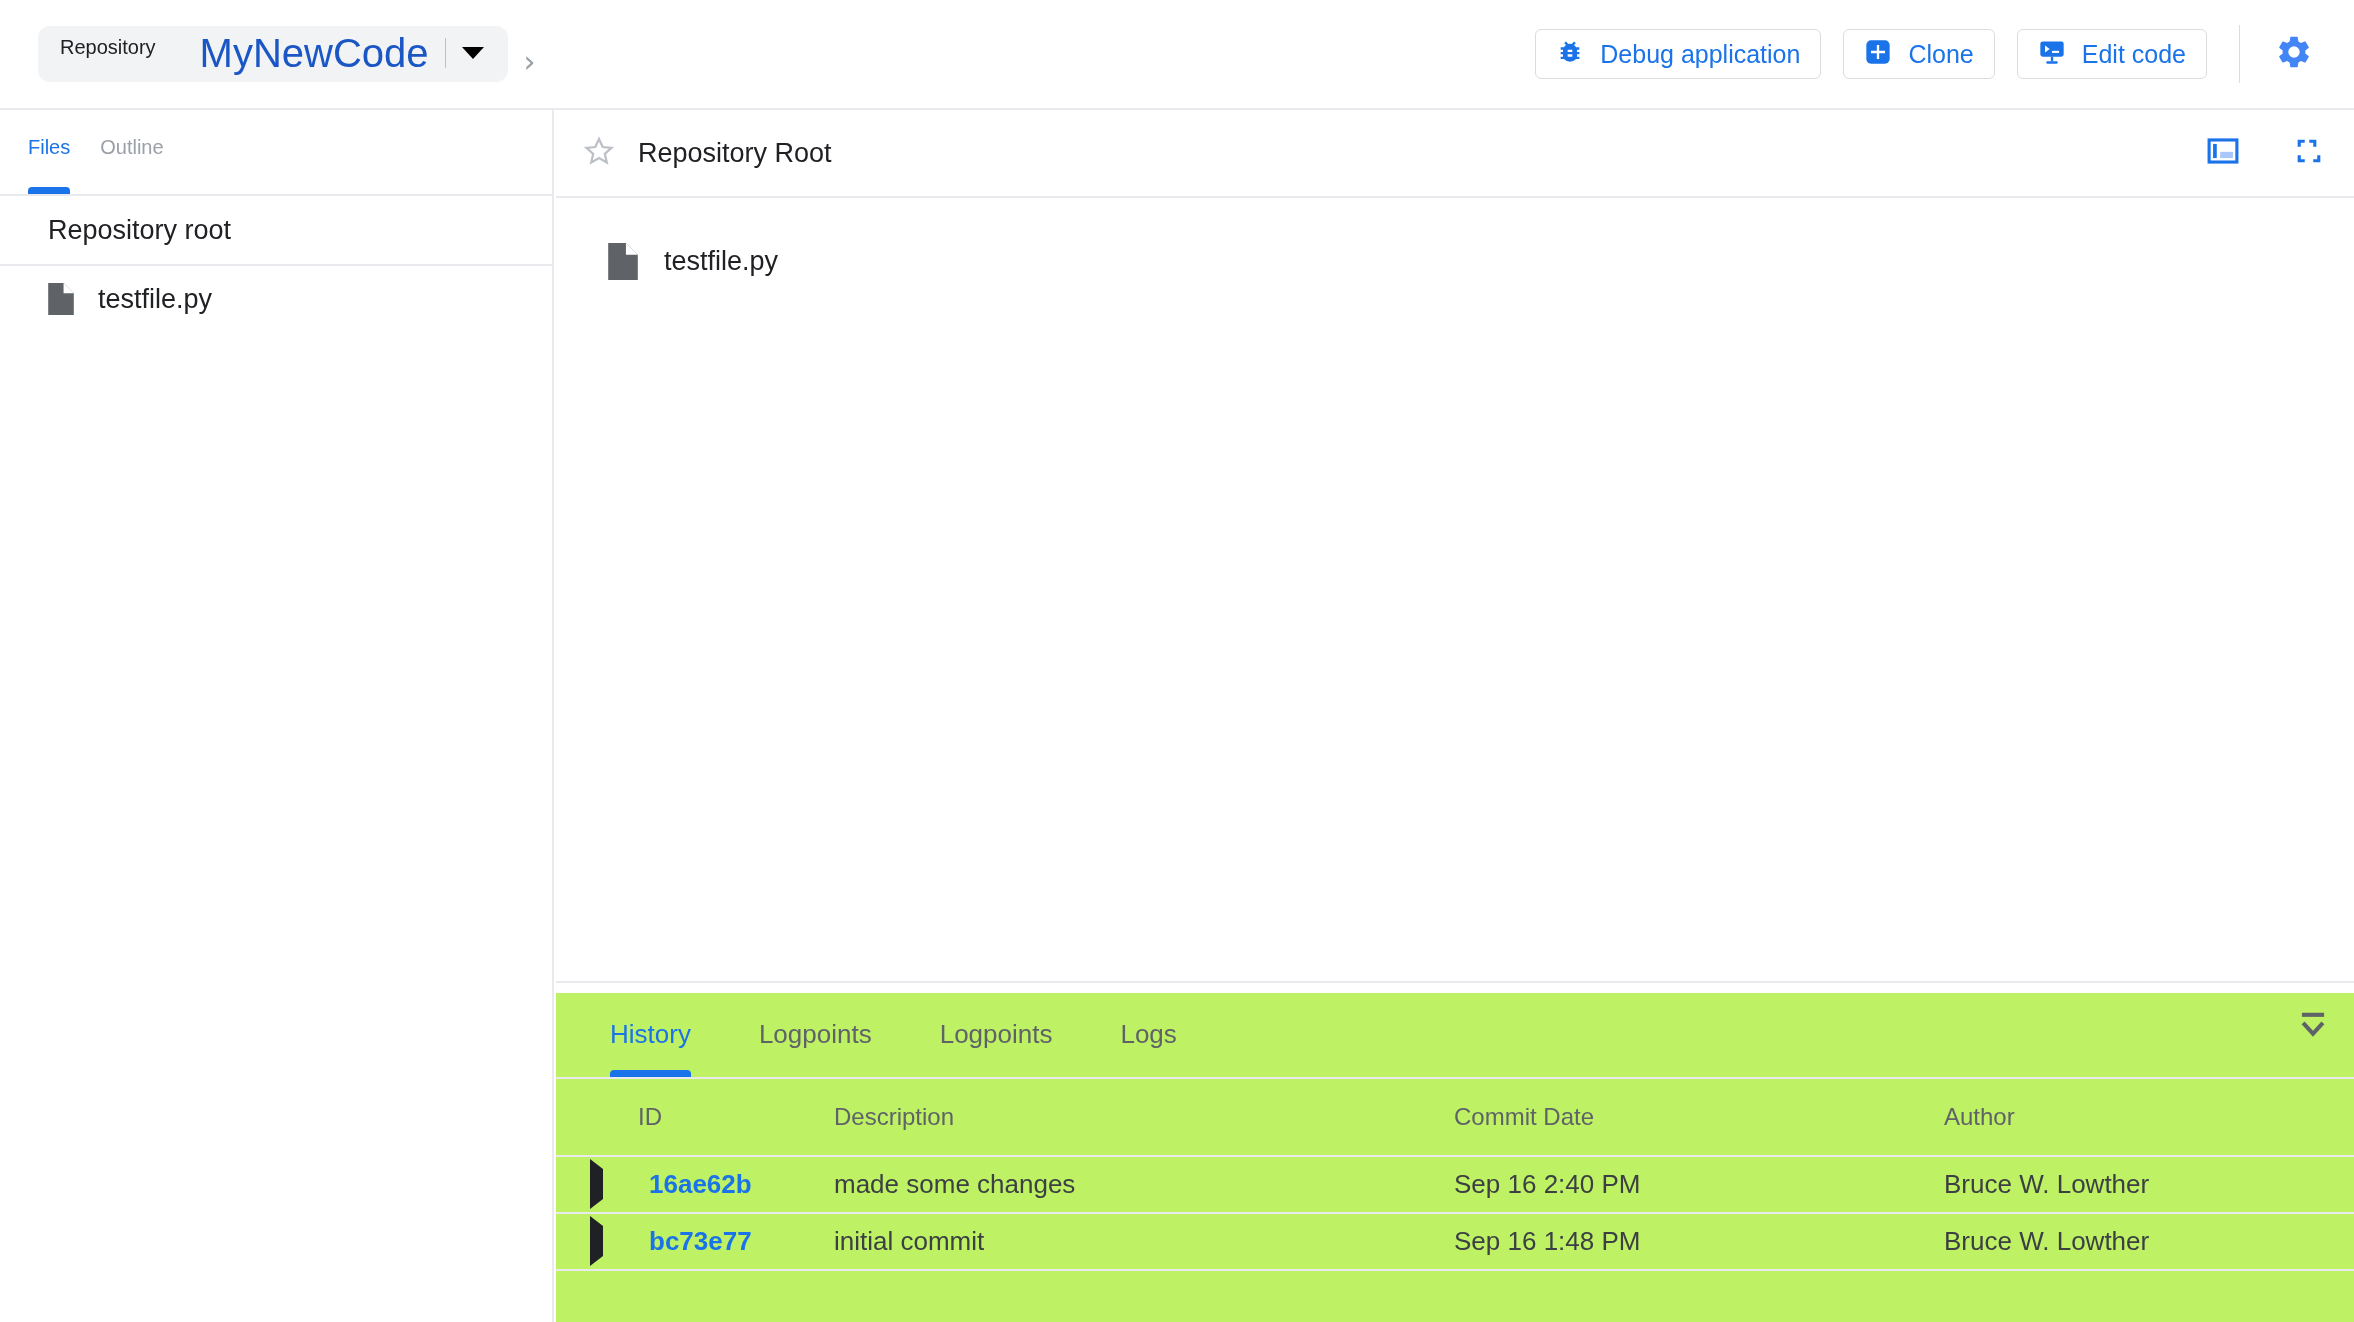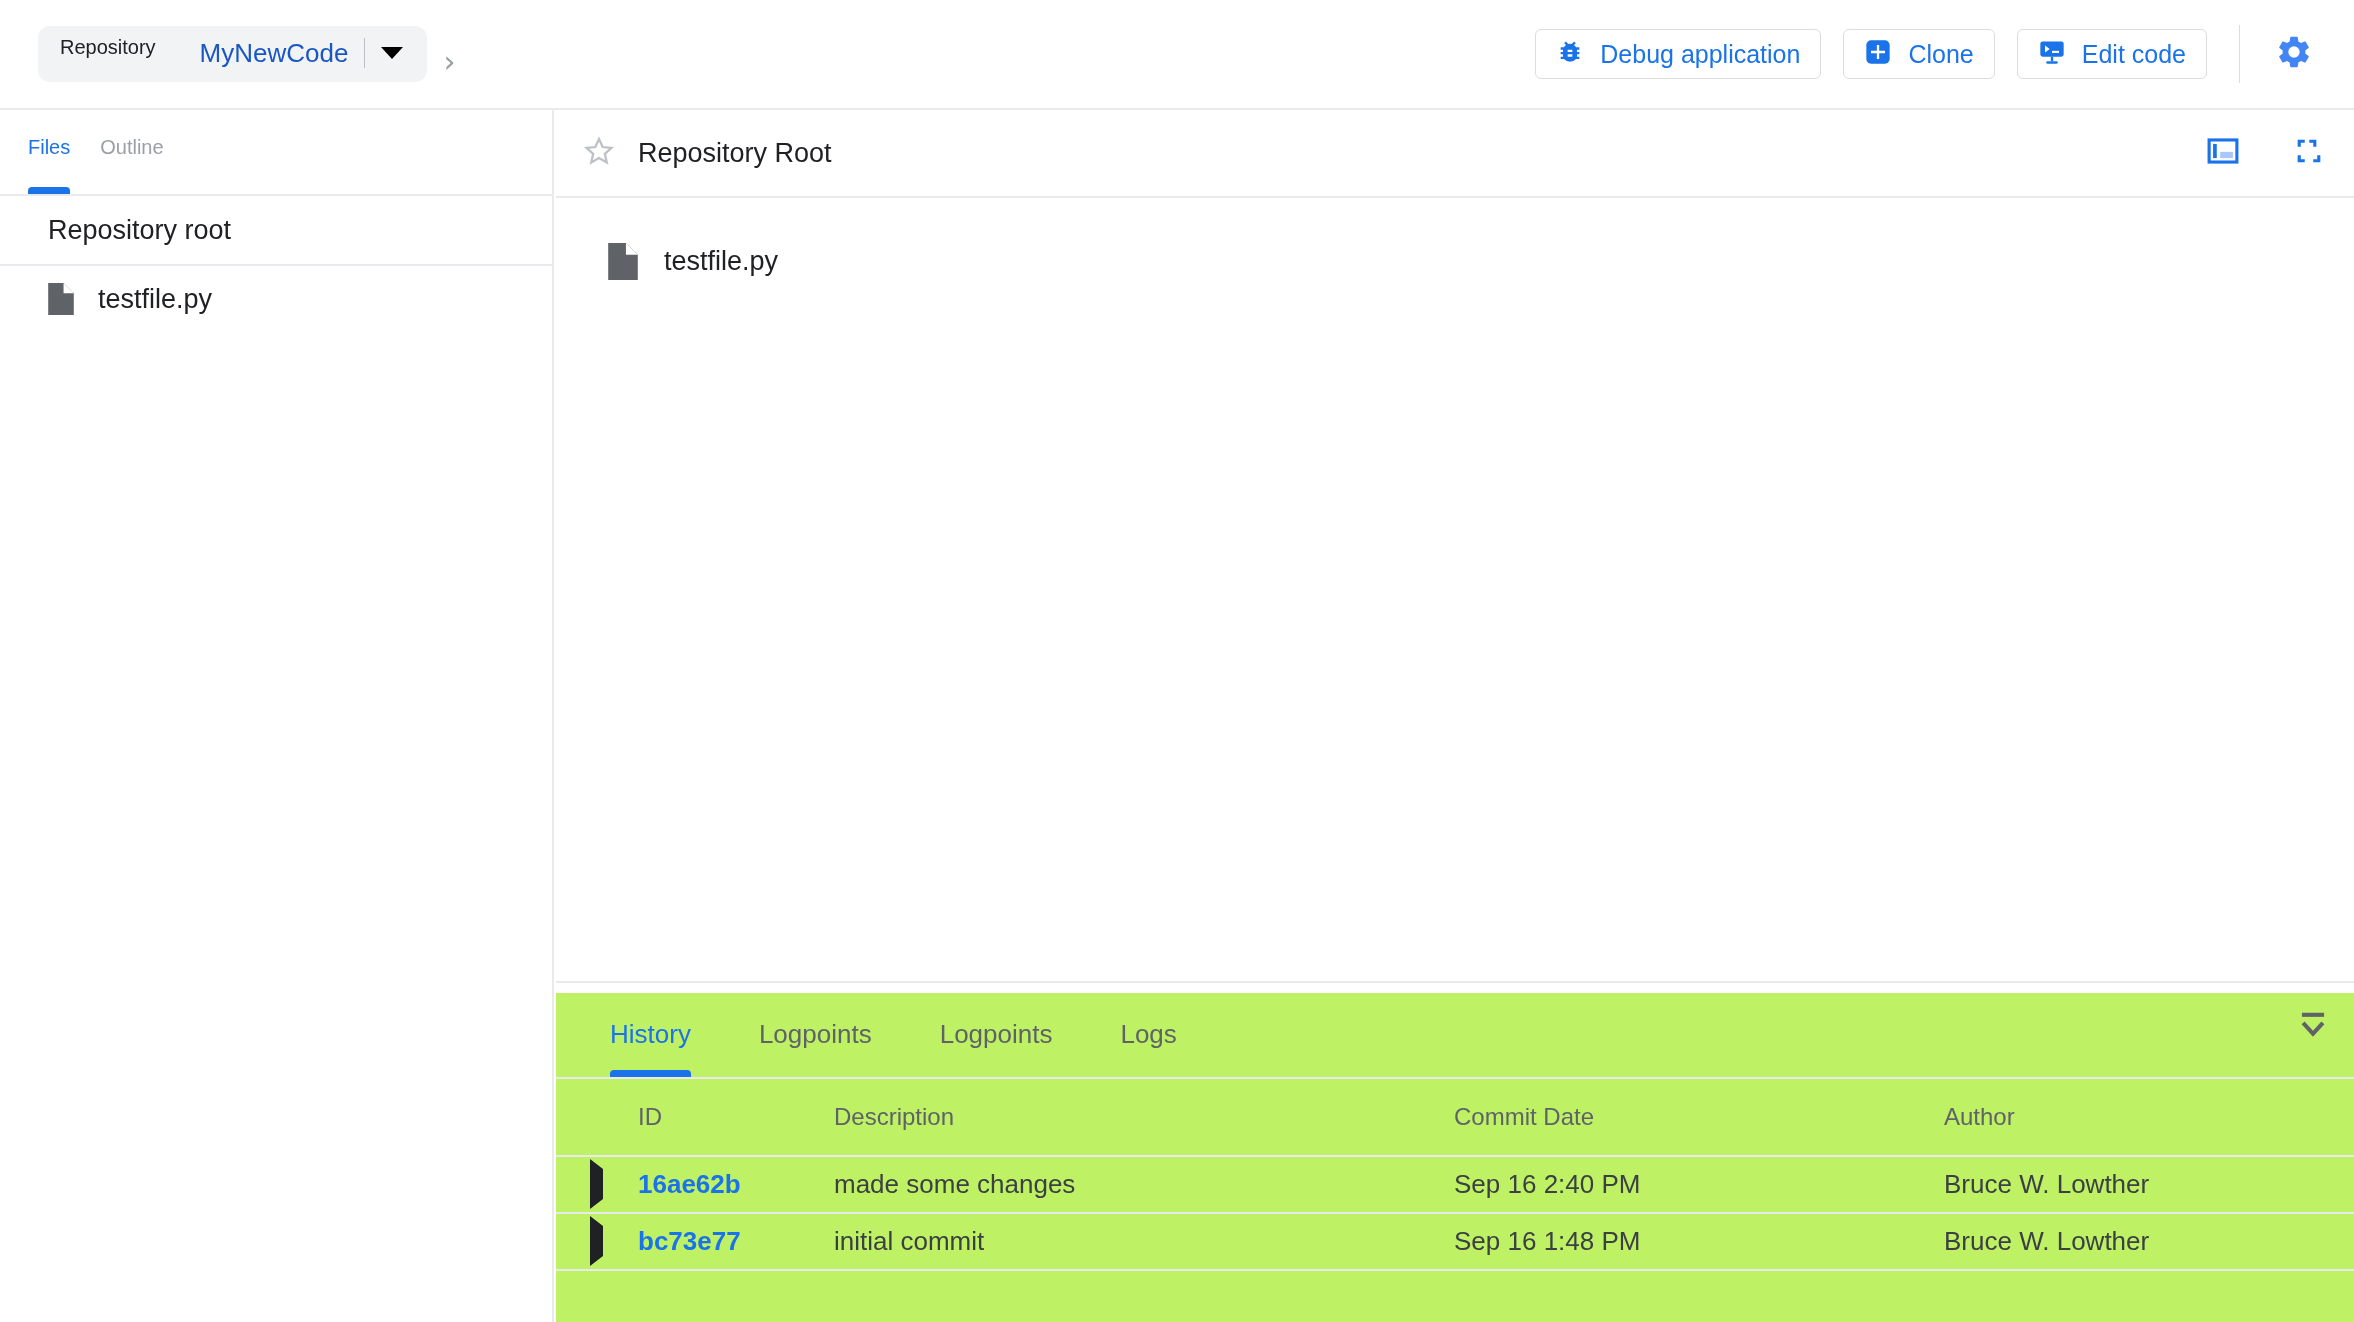--- a/index.html
+++ b/index.html
@@ -49,21 +49,21 @@
     font-weight: 400;
     padding: 0 22px;
     white-space: nowrap;
   }
   .chip-row {
     display: flex;
     align-items: center;
     padding: 0 14px 0 22px;
   }
   .chip-value {
-    font-size: 26px;
+    font-size: 40px;
     line-height: 36px;
     color: #1a56c4;
     white-space: nowrap;
     padding-right: 16px;
   }
   .chip-div {
     width: 1px;
     height: 30px;
     background: #bdc1c6;
     margin-right: 6px;
@@ -291,20 +291,21 @@
   .col-arrow { width: 82px; }
   .col-id { width: 196px; }
   .col-desc { width: 620px; }
   .col-date { width: 490px; }
   .col-author { width: auto; }
   .cell-id a {
     color: #1a73e8;
     font-weight: 700;
     text-decoration: none;
     cursor: pointer;
+    margin-left: 11px;
   }
   .row-arrow {
     width: 0; height: 0;
     border-top: 10px solid transparent;
     border-bottom: 10px solid transparent;
     border-left: 13px solid #202124;
     margin-left: 34px;
     cursor: pointer;
   }
   .table-foot-border {

